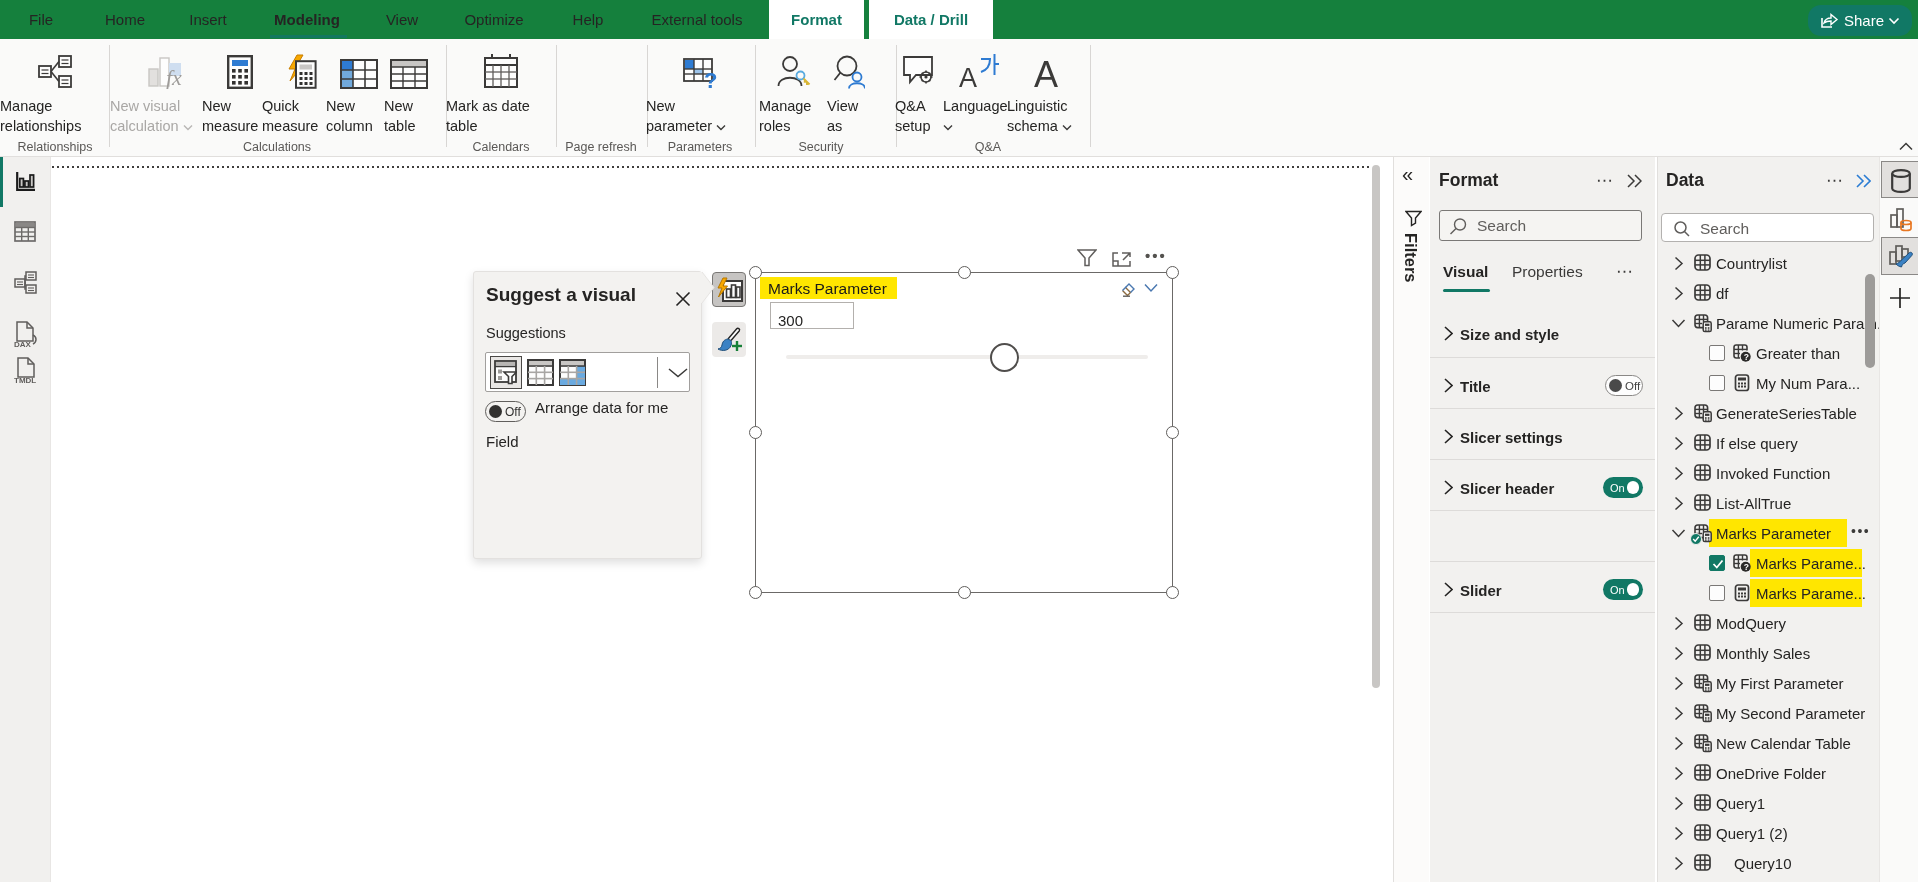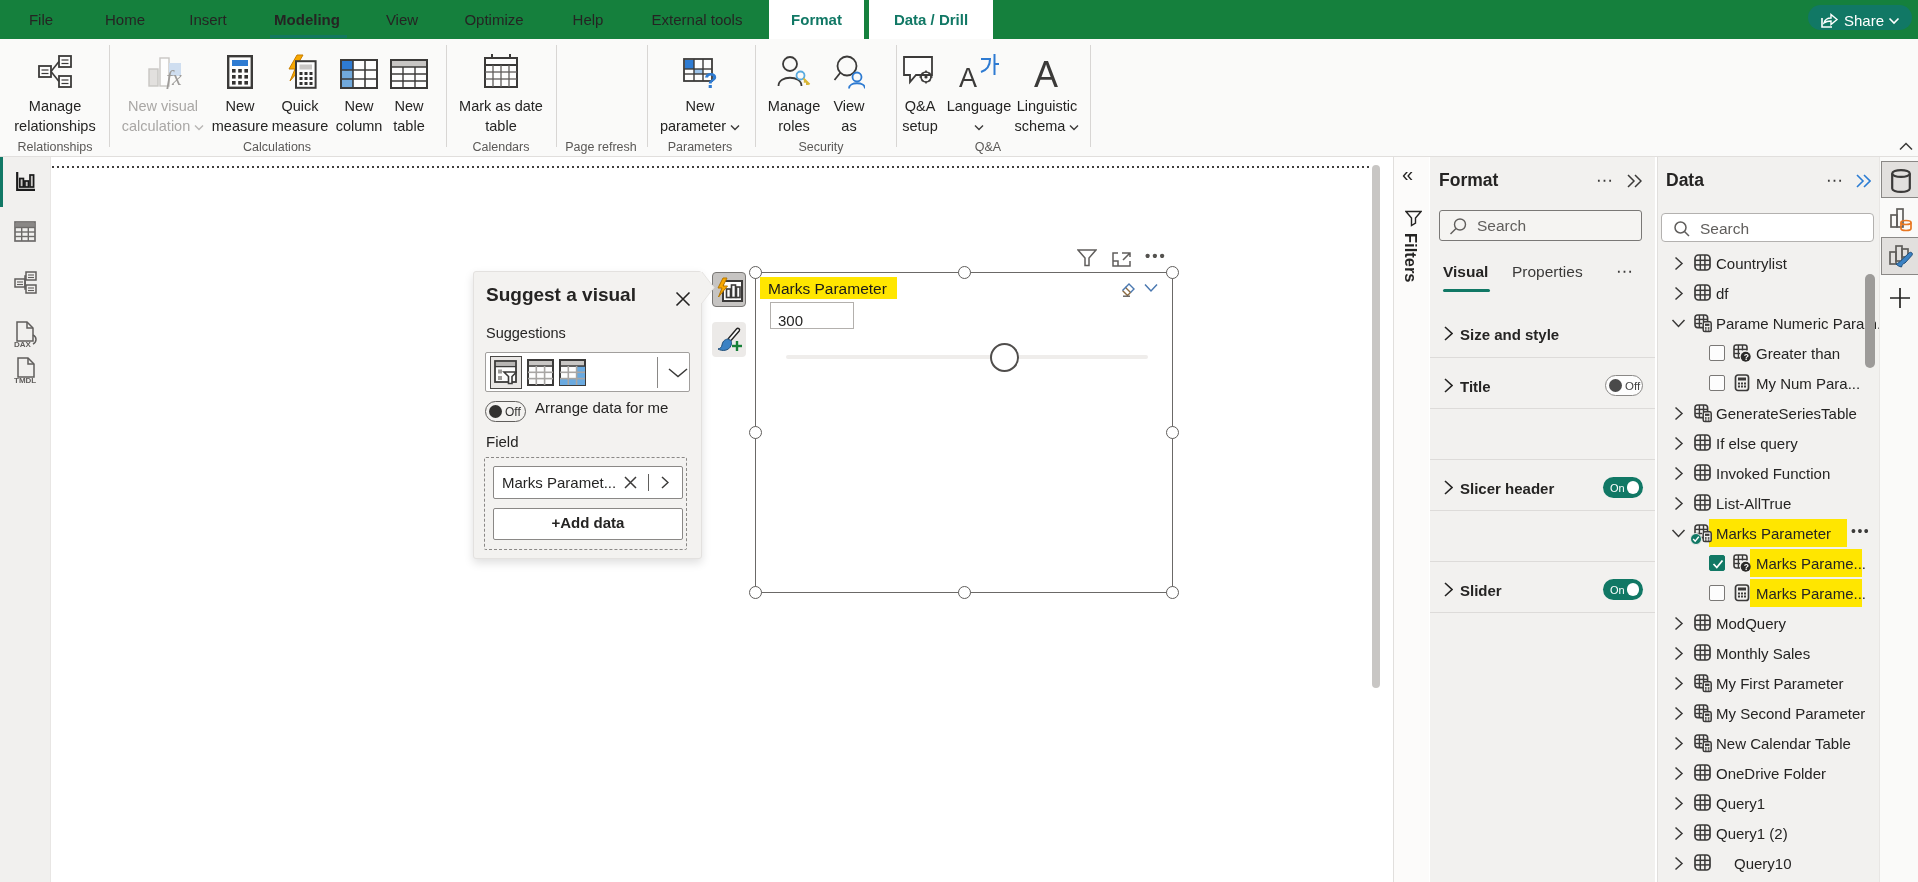--- a/index.html
+++ b/index.html
@@ -1,24 +1,24 @@
 <!DOCTYPE html>
 <html><head><meta charset="utf-8"><style>
 *{box-sizing:border-box}
 html,body{margin:0;padding:0}
 body{width:1918px;height:882px;position:relative;overflow:hidden;background:#fff;font-family:"Liberation Sans",sans-serif;color:#252423}
 .ab{position:absolute}
 
 #menubar{position:absolute;left:0;top:0;width:1918px;height:39px;background:#15803d}
 .mitem{position:absolute;top:0;height:39px;line-height:39px;font-size:15px;color:#252423;text-align:center}
 .mteal{color:#117865;font-weight:bold;background:#ffffff}
-#sharebtn{position:absolute;left:1808px;top:5px;width:104px;height:25px;background:#117865;border-radius:13px;color:#fff;font-size:15px;line-height:31px;text-align:center}
+#sharebtn{position:absolute;left:1808px;top:5px;width:104px;height:31px;background:#117865;border-radius:13px;color:#fff;font-size:15px;line-height:31px;text-align:center}
 
 #ribbon{position:absolute;left:0;top:39px;width:1918px;height:118px;background:#fafaf9;border-bottom:1px solid #e1dfdd}
-.rbtn{position:absolute;top:15px;text-align:center}
+.rbtn{position:absolute;top:15px;text-align:left}
 .ric{height:35px;margin-bottom:7px;display:flex;align-items:flex-end;justify-content:center}
 .rlb{font-size:14.5px;line-height:20px;color:#252423;white-space:nowrap}
 .gray .rlb{color:#a9a7a5}
 .rsep{position:absolute;top:6px;width:1px;height:102px;background:#d8d6d4}
 .rgl{position:absolute;top:101px;font-size:12.5px;color:#5a5856;text-align:center;white-space:nowrap}
 
 #lbar{position:absolute;left:0;top:157px;width:51px;height:725px;background:#f1f0ee;border-right:1px solid #e8e6e4}
 
 #canvas{position:absolute;left:51px;top:157px;width:1341px;height:725px;background:#fff}
 #pagedot{position:absolute;left:1px;top:9px;width:1320px;height:2px;background:repeating-linear-gradient(90deg,#3f3e3d 0 2px,transparent 2px 5px)}
@@ -475,33 +475,20 @@
     <svg class="ab" style="left:182px;top:15px" width="20" height="10" viewBox="0 0 20 10">
         <path d="M1 1 L10 8.5 L19 1" fill="none" stroke="#3b3a39" stroke-width="1.5"></path>
       </svg>
   </div>
   <div class="ab" style="left:11px;top:129px;width:41px;height:21px;border:1px solid #605e5c;border-radius:11px;background:#f3f2f0">
     <div class="ab" style="left:3px;top:3px;width:13px;height:13px;border-radius:50%;background:#323130"></div>
     <div class="ab" style="left:19px;top:3px;font-size:12px;color:#323130">Off</div>
   </div>
   <div class="ab" style="left:61px;top:127px;font-size:15px">Arrange data for me</div>
   <div class="ab" style="left:12px;top:161px;font-size:15px">Field</div>
-  <div class="ab" style="left:10px;top:185px;width:203px;height:93px;border:1px dashed #8a8886;border-radius:2px">
-    <div class="ab" style="left:8px;top:8px;width:190px;height:33px;background:#fff;border:1px solid #8a8886;border-radius:2px">
-      <div class="ab" style="left:8px;top:7px;font-size:15px;color:#252423">Marks Paramet...</div>
-      <svg class="ab" style="left:130px;top:9px" width="13" height="13" viewBox="0 0 13 13">
-          <path d="M1 1 L12 12 M12 1 L1 12" stroke="#3b3a39" stroke-width="1.5"></path>
-        </svg>
-      <div class="ab" style="left:154px;top:7px;width:1px;height:17px;background:#605e5c"></div>
-      <svg class="ab" style="left:167px;top:9px" width="8" height="13" viewBox="0 0 8 13">
-          <path d="M1 1 L7 6.5 L1 12" fill="none" stroke="#3b3a39" stroke-width="1.5"></path>
-        </svg>
-    </div>
-    <div class="ab" style="left:8px;top:50px;width:190px;height:32px;background:#fff;border:1px solid #8a8886;border-radius:2px;text-align:center;font-size:15px;font-weight:bold;line-height:28px">+Add data</div>
-  </div>
 </div>
 <svg class="ab" style="left:699px;top:272px" width="16" height="31" viewBox="0 0 16 31">
     <path d="M0 0 L3 0 L15 15.5 L3 31 L0 31 Z" fill="#f3f2f0"></path>
     <path d="M3 0 L15 15.5 L3 31" fill="none" stroke="#e6e4e2" stroke-width="1"></path>
   </svg>
 
 <div id="fpane">
   <div class="ab" style="left:8px;top:6px;font-size:20px;color:#252423">«</div>
   <svg class="ab" style="left:11px;top:53px" width="17" height="17" viewBox="0 0 17 17">
       <path d="M1 1.5 L16 1.5 L10.5 8 L10.5 13 L6.5 15.5 L6.5 8 Z" fill="none" stroke="#252423" stroke-width="1.4"></path>
@@ -537,20 +524,26 @@
       <svg class="chev" width="9" height="15" viewBox="0 0 9 15">
         <path d="M1 1 L8 7.5 L1 14" fill="none" stroke="#252423" stroke-width="1.6"></path>
       </svg>
       <div class="lbl" style="line-height:normal;top:17px">Title</div>
     <div class="toff" style="left:175px;top:14px">
         <div class="ab" style="left:3px;top:3px;width:13px;height:13px;border-radius:50%;background:#4a4a4a"></div>
         <div class="ab" style="left:19px;top:3.5px">Off</div>
       </div>
   </div>
   <div class="sdiv" style="top:251px"></div>
+  <div class="srow" style="top:255px">
+      <svg class="chev" width="9" height="15" viewBox="0 0 9 15">
+        <path d="M1 1 L8 7.5 L1 14" fill="none" stroke="#252423" stroke-width="1.6"></path>
+      </svg>
+      <div class="lbl" style="line-height:normal;top:17px">Slicer settings</div>
+    </div>
   <div class="sdiv" style="top:302px"></div>
   <div class="srow" style="top:306px">
       <svg class="chev" width="9" height="15" viewBox="0 0 9 15">
         <path d="M1 1 L8 7.5 L1 14" fill="none" stroke="#252423" stroke-width="1.6"></path>
       </svg>
       <div class="lbl" style="line-height:normal;top:17px">Slicer header</div>
     <div class="ton" style="left:173px;top:14px">
         <div class="ab" style="left:7px;top:4.5px;font-size:11px">On</div>
         <div class="ab" style="left:23.5px;top:4px;width:12.5px;height:12.5px;border-radius:50%;background:#fff"></div>
       </div>

